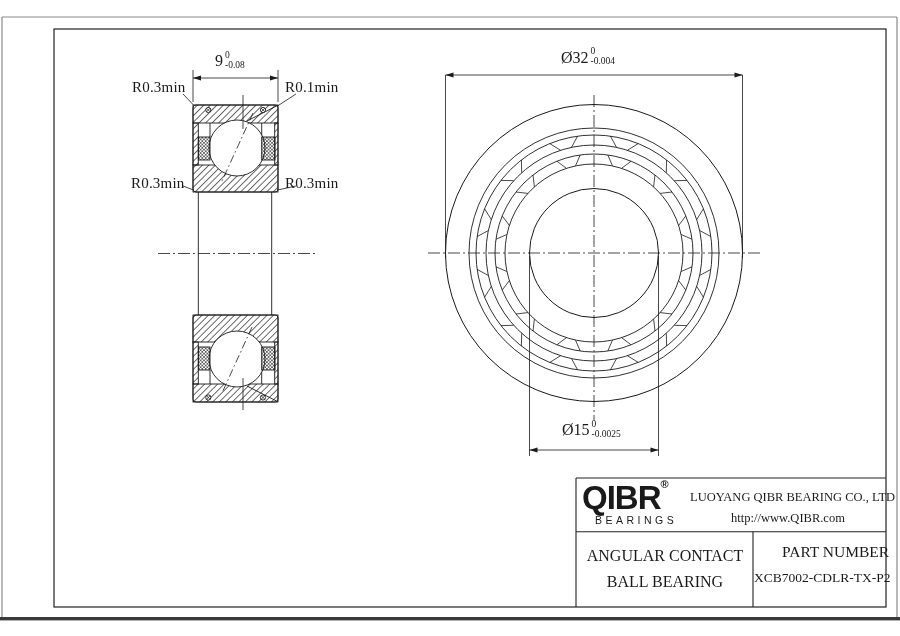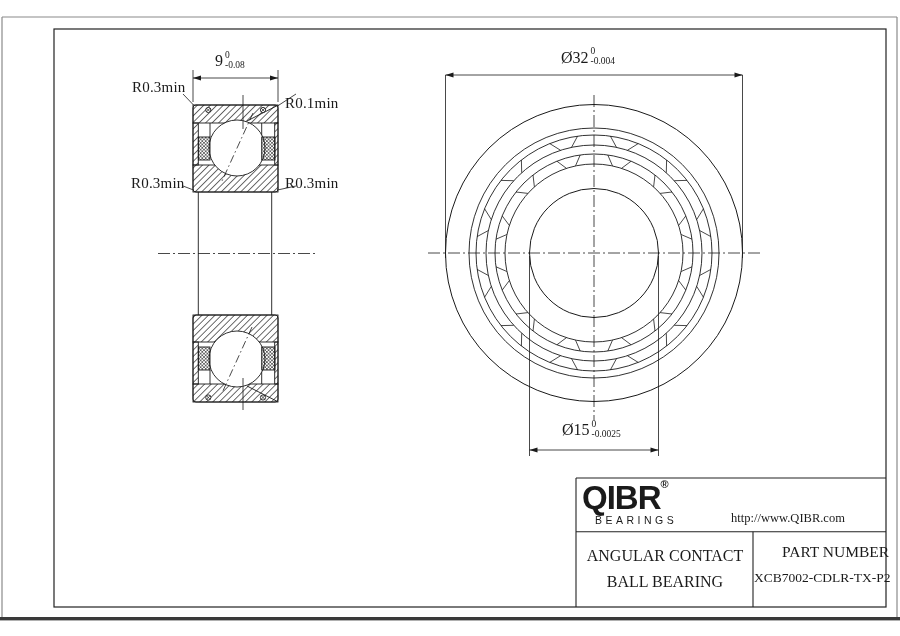--- a/index.html
+++ b/index.html
@@ -192,21 +192,21 @@
   <g stroke="#1a1a1a" stroke-width="0.8" fill="#1a1a1a">
     <line x1="529.5" y1="256" x2="529.5" y2="456"></line>
     <line x1="658.5" y1="256" x2="658.5" y2="456"></line>
     <line x1="529.5" y1="450" x2="658.5" y2="450"></line>
     <polygon points="529.5,450 537.5,447.6 537.5,452.4" stroke="none"></polygon>
     <polygon points="658.5,450 650.5,447.6 650.5,452.4" stroke="none"></polygon>
   </g>
 </svg>
 
 <div class="txt lbl" style="left:132px;top:79px;">R0.3min</div>
-<div class="txt lbl" style="left:285px;top:79px;margin-top:16px;">R0.1min</div>
+<div class="txt lbl" style="left:285px;top:79px;">R0.1min</div>
 <div class="txt lbl" style="left:131px;top:175px;">R0.3min</div>
 <div class="txt lbl" style="left:285px;top:175px;">R0.3min</div>
 
 <div class="txt dim" style="left:215px;top:53px;">
   <span class="main">9</span>
   <span class="tol">
     <span>0</span>
     <span>-0.08</span>
   </span>
 </div>
@@ -225,20 +225,21 @@
     <span>0</span>
     <span>-0.0025</span>
   </span>
 </div>
 
 <div class="txt logo" style="left:582px;top:481px;">
   <span class="logo-main">QIBR</span><span class="logo-reg">®</span>
   <div class="logo-sub">BEARINGS</div>
 </div>
 
+<div class="txt tb-center company" style="left:690px;top:490px;width:196px;">LUOYANG QIBR BEARING CO., LTD</div>
 <div class="txt tb-center website" style="left:690px;top:504px;width:196px;">http://www.QIBR.com</div>
 
 <div class="txt tb-center product" style="left:577px;top:543px;width:176px;">
   <div>ANGULAR CONTACT</div>
   <div>BALL BEARING</div>
 </div>
 
 <div class="txt tb-center" style="left:754px;top:543px;width:131px;">
   <div class="part-label">PART NUMBER</div>
   <div class="part-number">XCB7002-CDLR-TX-P2</div>

